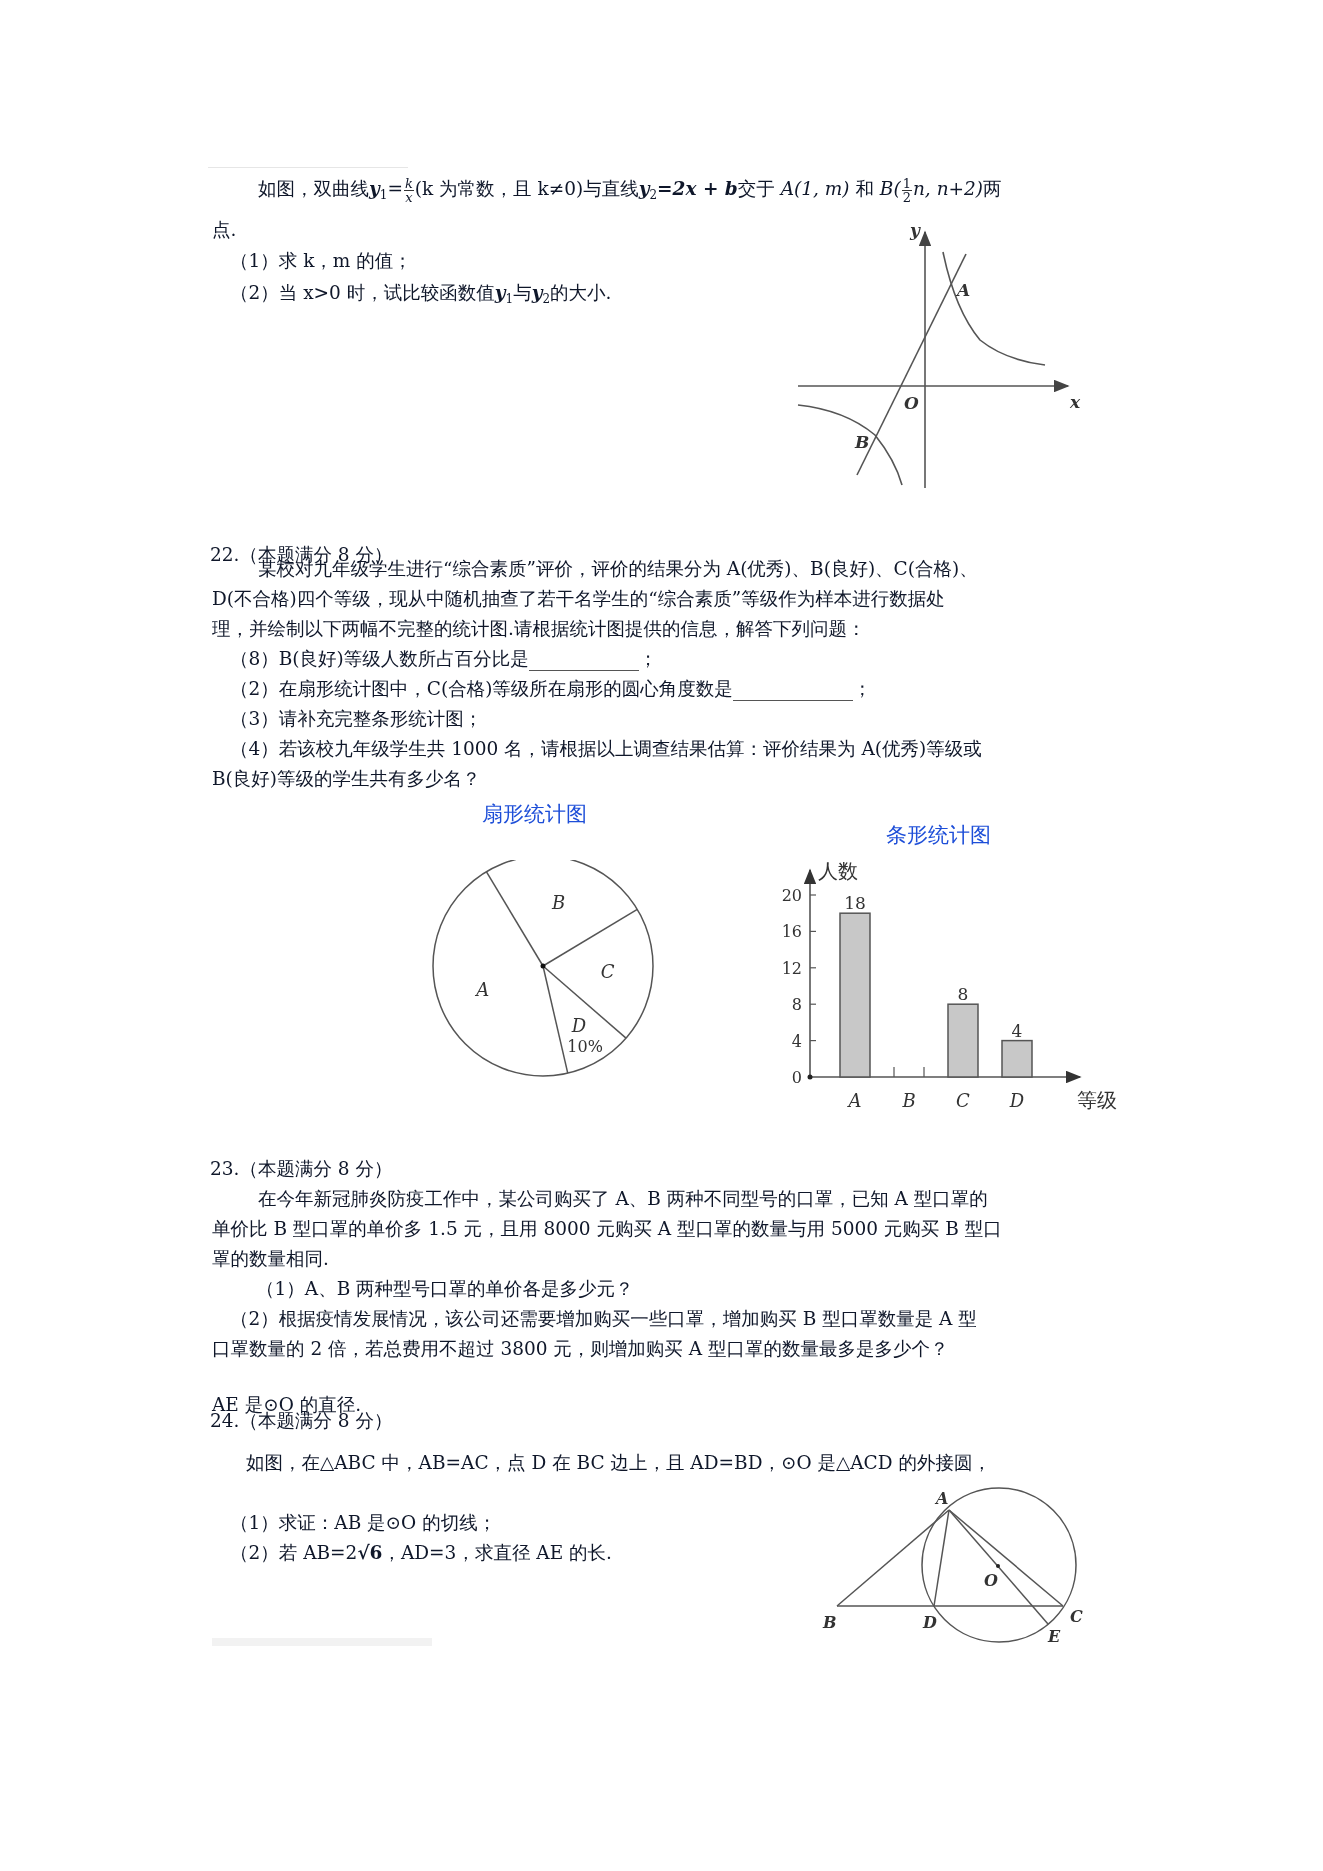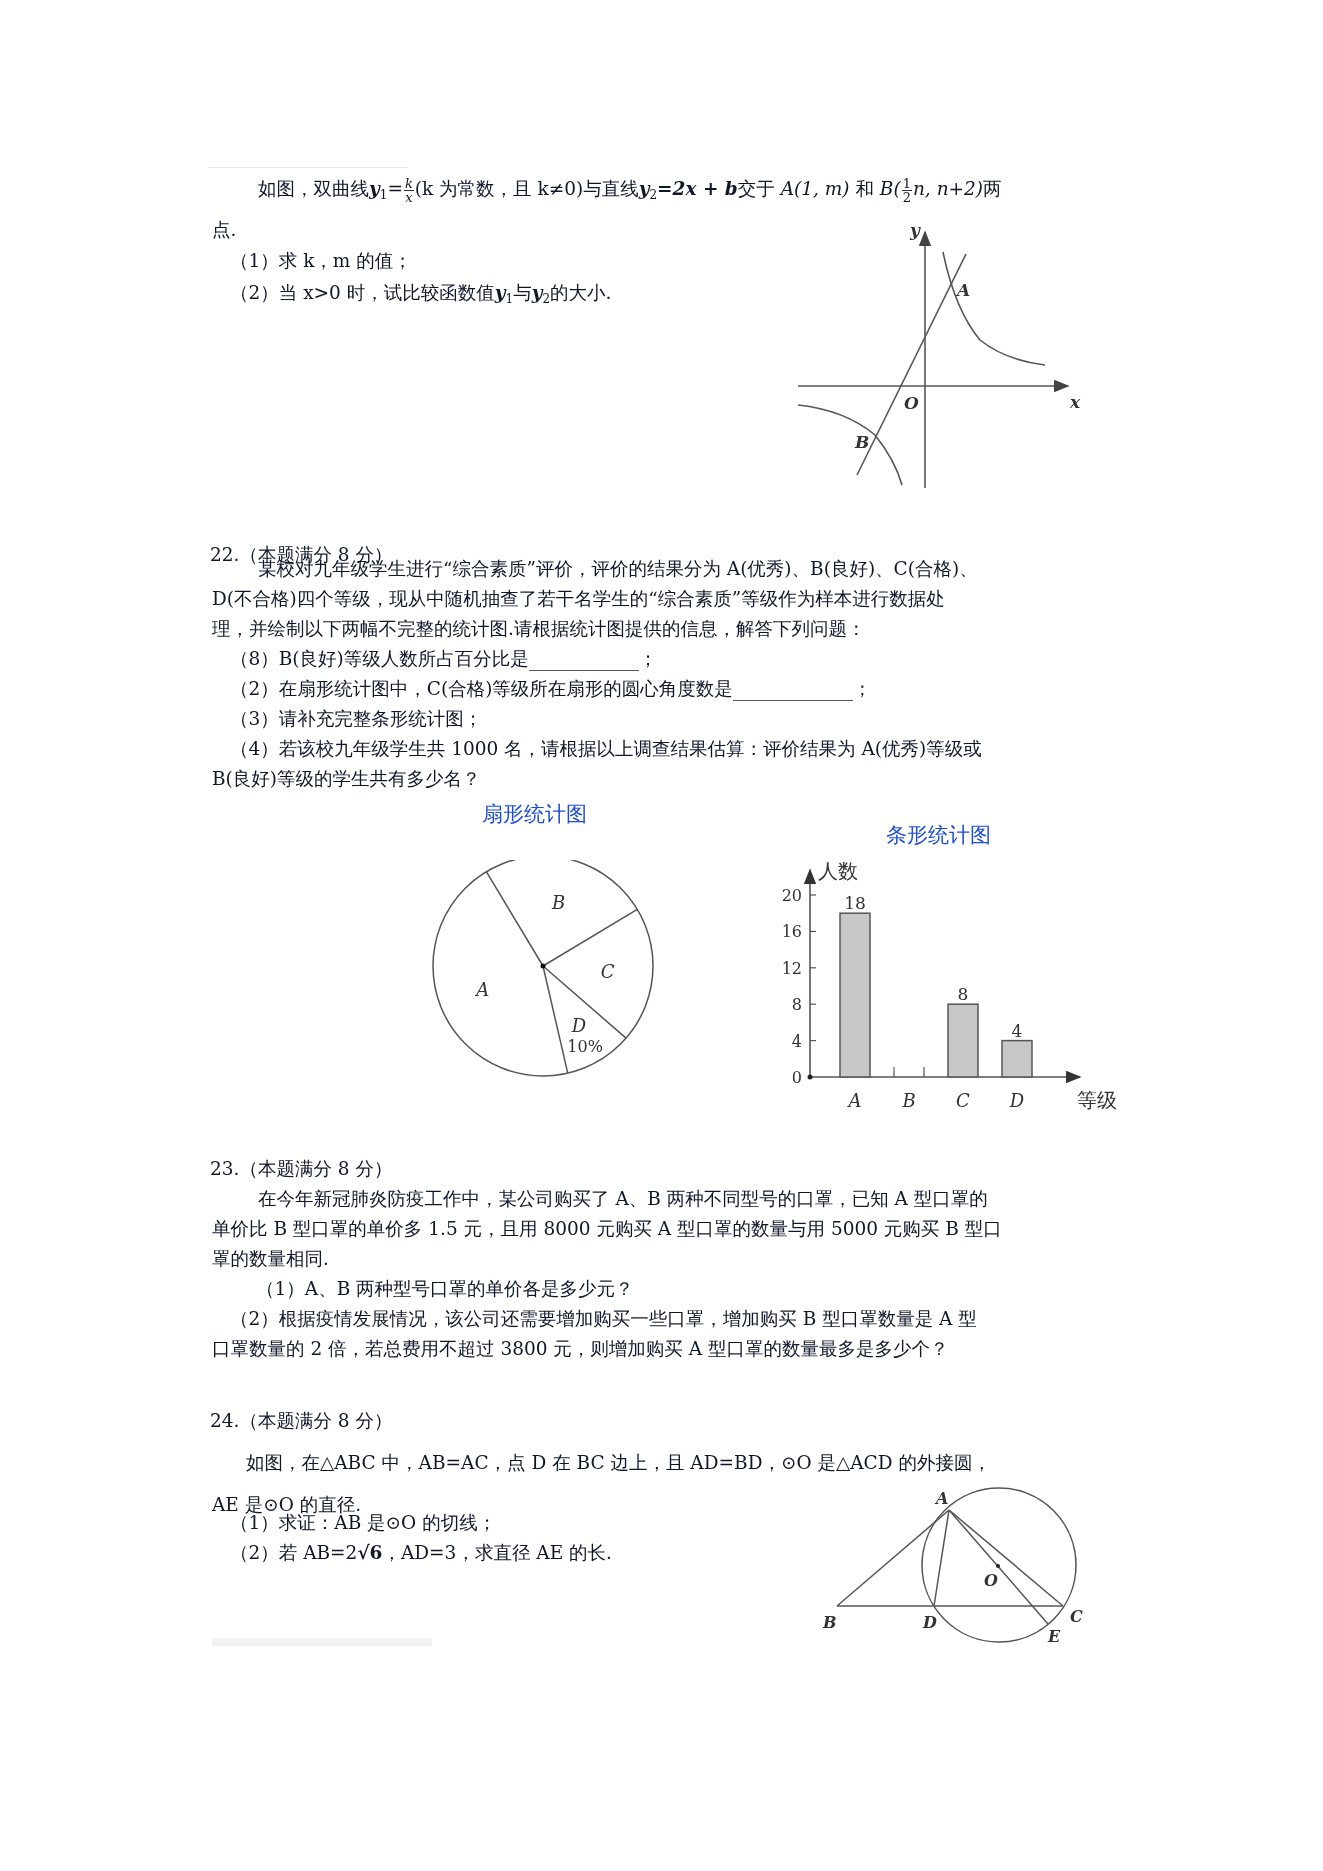--- a/index.html
+++ b/index.html
@@ -136,21 +136,21 @@
   <div class="txt" style="left:212px; top:1216px;">单价比 B 型口罩的单价多 1.5 元，且用 8000 元购买 A 型口罩的数量与用 5000 元购买 B 型口</div>
   <div class="txt" style="left:212px; top:1246px;">罩的数量相同.</div>
   <div class="txt" style="left:230px; top:1276px;margin-left:26px;">（1）A、B 两种型号口罩的单价各是多少元？</div>
   <div class="txt" style="left:230px; top:1306px;">（2）根据疫情发展情况，该公司还需要增加购买一些口罩，增加购买 B 型口罩数量是 A 型</div>
   <div class="txt" style="left:212px; top:1336px;">口罩数量的 2 倍，若总费用不超过 3800 元，则增加购买 A 型口罩的数量最多是多少个？</div>
 </div>
 
 <div>
   <div class="txt" style="left:210px; top:1408px;">24.（本题满分 8 分）</div>
   <div class="txt" style="left:246px; top:1450px;">如图，在△ABC 中，AB=AC，点 D 在 BC 边上，且 AD=BD，⊙O 是△ACD 的外接圆，</div>
-  <div class="txt" style="left:212px; top:1492px;text-align:right;">AE 是⊙O 的直径.</div>
+  <div class="txt" style="left:212px; top:1392px;text-align:right;">AE 是⊙O 的直径.</div>
   <div class="txt" style="left:230px; top:1510px;">（1）求证：AB 是⊙O 的切线；</div>
   <div class="txt" style="left:230px; top:1540px;">
     <span>（2）若 AB=2</span><span style="font-weight:bold">√6</span><span>，AD=3，求直径 AE 的长.</span>
   </div>
 
   <svg style="position:absolute; left:820px; top:1480px;" width="300" height="200" viewBox="0 0 300 200">
     <circle cx="179" cy="85" r="77" fill="none" stroke="#555" stroke-width="1.5"></circle>
     <line x1="17" y1="126" x2="129" y2="30" stroke="#555" stroke-width="1.5"></line>
     <line x1="17" y1="126" x2="243" y2="126" stroke="#555" stroke-width="1.5"></line>
     <line x1="129" y1="30" x2="243" y2="126" stroke="#555" stroke-width="1.5"></line>

